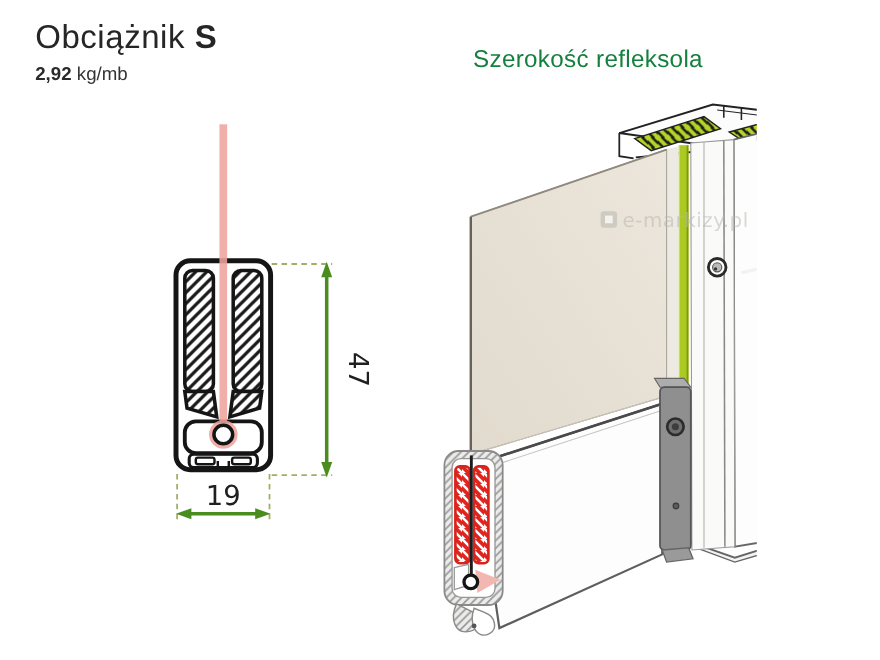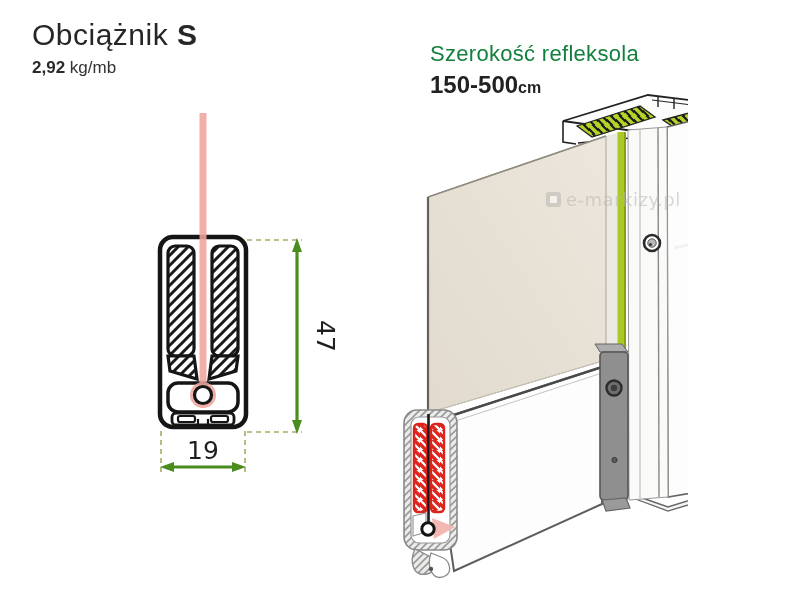--- a/index.html
+++ b/index.html
@@ -22,21 +22,20 @@
 
 <div class="stage">
 
   <div class="hdr-left">
     <div class="line1"><span>Obciążnik</span>&nbsp;<b>S</b></div>
     <div class="line2"><b>2,92</b>&nbsp;<span>kg/mb</span></div>
   </div>
 
   <div class="hdr-right">
     <div class="line1">Szerokość refleksola</div>
-    <div class="line2"><span>150-500</span><span class="unit">cm</span></div>
   </div>
 
   <svg style="position:absolute;left:100px;top:95px;" width="260" height="400" viewBox="0 0 260 400">
     <defs>
       <pattern id="hatchBlack" width="10" height="10" patternUnits="userSpaceOnUse">
         <rect width="10" height="10" fill="#ffffff"></rect>
         <path d="M-2,12 L12,-2 M-7,7 L7,-7 M3,17 L17,3" stroke="#1a1a1a" stroke-width="3"></path>
       </pattern>
     </defs>
 

